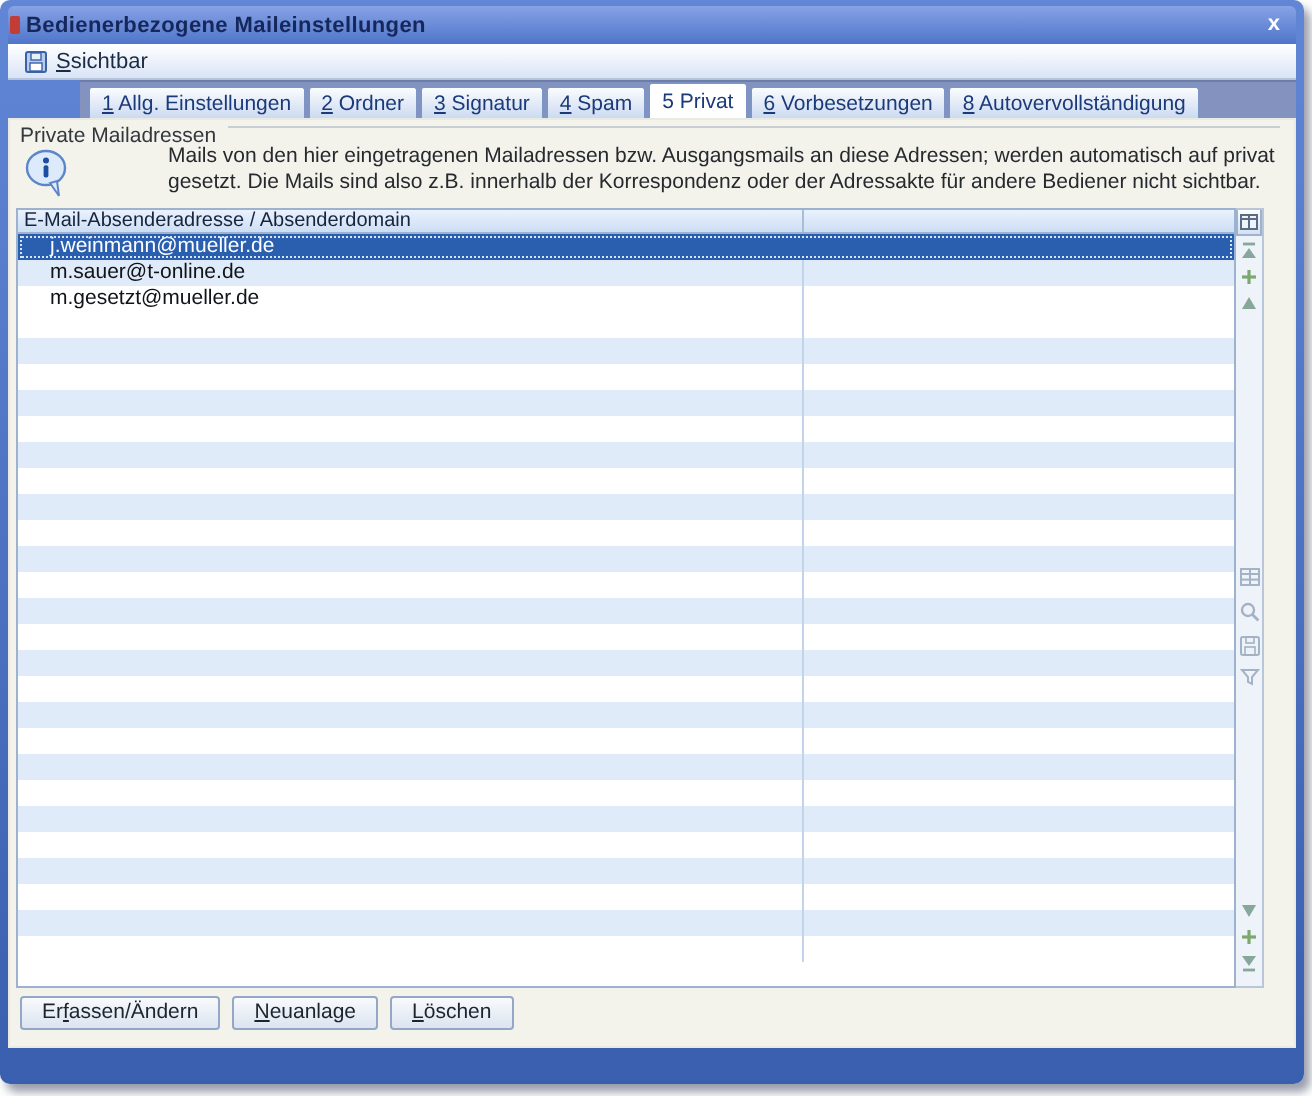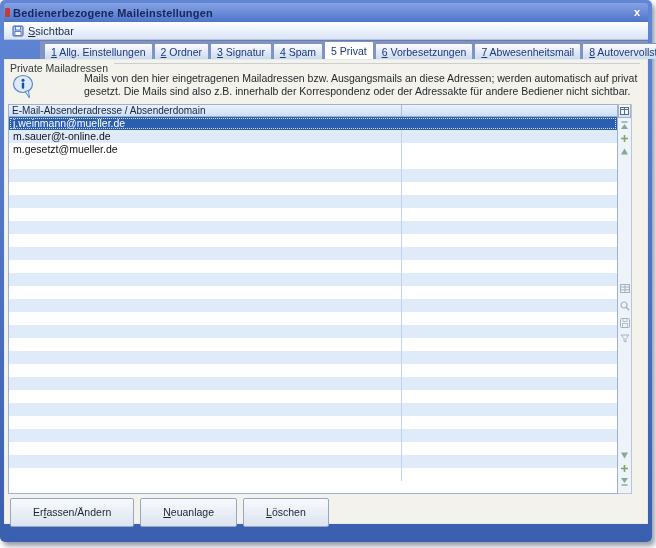--- a/index.html
+++ b/index.html
@@ -55,32 +55,32 @@
   
   .table-wrap { position:absolute; left:4px; top:45px; width:624px; height:390px; display:flex; }
   .grid { width:610px; height:390px; border:1px solid #9cb2ce; background:#ffffff; overflow:hidden; }
   .grid-header { display:flex; height:12px; background:linear-gradient(#eaf2fd, #cddef4); border-bottom:1px solid #9cb2ce; }
   .gh-cell { font-size:10px; color:#16243e; padding:0 3px; line-height:12px; white-space:nowrap; overflow:hidden; }
   .gh-main { width:392px; }
   .gh-extra { flex:1; border-left:1px solid #aabdd6; }
   .grid-row { display:flex; height:13px; background:#ffffff; }
   .grid-row.alt { background:#e0ebf9; }
   .grid-row.sel { background:#2a5fb0; outline:1px dotted #d7e4f8; outline-offset:-2px; }
-  .cell-main { width:392px; font-size:10.5px; line-height:13px; color:#101318; padding:0 4px; white-space:nowrap; overflow:hidden; }
+  .cell-main { width:392px; font-size:10.5px; line-height:13px; color:#101318; padding:0 16px; white-space:nowrap; overflow:hidden; }
   .cell-extra { flex:1; border-left:1px solid #c3d4ea; }
   .grid-row.sel .cell-main { color:#ffffff; }
   .grid-row.sel .cell-extra { border-left-color:#2a5fb0; }
   
   .side-strip { position:relative; width:14px; height:390px; background:#eef2f9; border:1px solid #b9c6da; border-left:none; }
   .corner-btn { position:absolute; left:0; top:0; width:13px; height:13px; background:linear-gradient(#fdfefe,#d4e0f2); border:1px solid #9cb2ce; border-top:none; display:flex; align-items:center; justify-content:center; }
   .strip-ic { position:absolute; left:1px; width:11px; height:11px; display:flex; align-items:center; justify-content:center; }
   
   .btn-row { position:absolute; left:6px; top:439px; display:flex; gap:6px; }
   .push-btn {
-    height:29px; font-size:10.5px; color:#1c2430; padding:0 22px; line-height:15px;
+    height:17px; font-size:10.5px; color:#1c2430; padding:0 10px; line-height:15px;
     background:linear-gradient(#f8fafc, #dce4f0); border:1px solid #93a8c8; border-radius:2px;
     font-family:"Liberation Sans", sans-serif;
   }
   .push-btn .mn { text-decoration:underline; }
 </style>
 </head>
 <body>
 
 <div class="window">
 
@@ -101,21 +101,20 @@
     </span>
   </div>
 
   <div class="tabstrip">
       <div class="tab"><span class="mn">1</span> Allg. Einstellungen</div>
       <div class="tab"><span class="mn">2</span> Ordner</div>
       <div class="tab"><span class="mn">3</span> Signatur</div>
       <div class="tab"><span class="mn">4</span> Spam</div>
       <div class="tab active"><span class="mn">5</span> Privat</div>
       <div class="tab"><span class="mn">6</span> Vorbesetzungen</div>
-      <div class="tab"><span class="mn">7</span> Abwesenheitsmail</div>
       <div class="tab"><span class="mn">8</span> Autovervollständigung</div>
     </div>
 
   <div class="content">
 
     <div class="group-head">
       <span class="group-title">Private Mailadressen</span>
       <span class="group-line"></span>
     </div>
 

